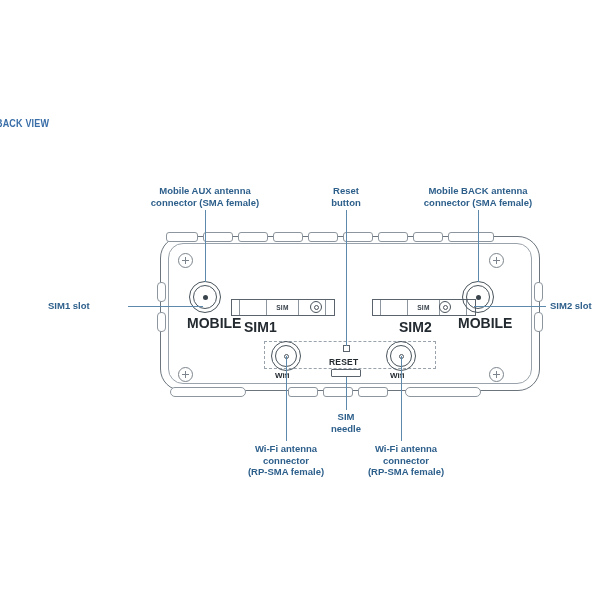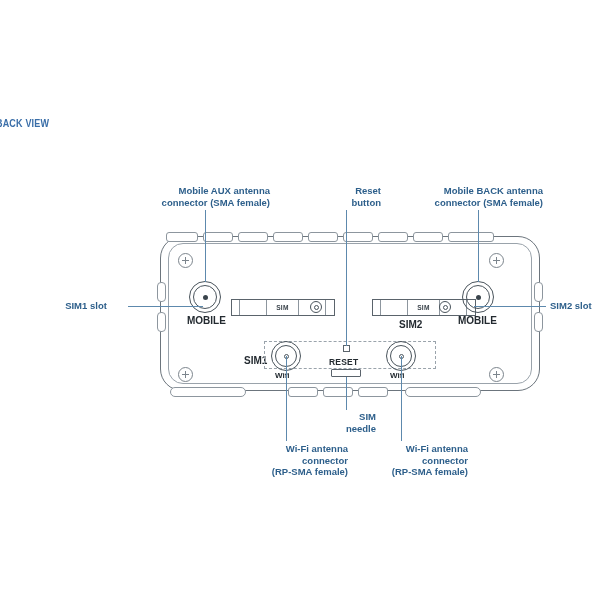--- a/index.html
+++ b/index.html
@@ -14,23 +14,23 @@
     position:absolute;left:-4px;top:117px;
     font-size:11px;font-weight:bold;letter-spacing:.2px;
     color:#3a6ea8;
     transform:scaleX(.82);transform-origin:left center;
     white-space:nowrap;
   }
 
   
   .lbl{
     position:absolute;color:#2d5f8b;font-size:9.5px;font-weight:bold;
-    line-height:11.5px;text-align:right;white-space:pre-line;
-  }
-  .lbl.left{text-align:center;}
+    line-height:11.5px;text-align:center;white-space:pre-line;
+  }
+  .lbl.left{text-align:left;}
   .lbl.right{text-align:left;}
 
   
   .ln{position:absolute;background:#5d89ad;}
   .ln.v{width:1px;}
   .ln.h{height:1px;}
 
   
   .shell{
     position:absolute;left:160px;top:236px;width:380px;height:155px;
@@ -109,21 +109,21 @@
   }
   
   .needle{
     position:absolute;width:30px;height:8px;border:1.2px solid #5a636b;
     border-radius:1px;box-sizing:border-box;background:#fff;
   }
 
   
   .dtxt{
     position:absolute;color:#232a30;font-weight:bold;
-    font-size:10px;white-space:nowrap;
+    font-size:14px;white-space:nowrap;
   }
   .dtxt.sm{font-size:8px;}
   .dtxt.rst{font-size:8.5px;letter-spacing:.2px;}
 </style>
 </head>
 <body>
 
 <div id="stage">
 
   <div class="back-view">BACK VIEW</div>
@@ -165,21 +165,21 @@
   </div>
   <div class="dtxt" style="left:187px;top:315px;">MOBILE</div>
 
   <div class="simtray" style="left:231px;top:299px;">
     <div class="cap"></div>
     <div class="seg"></div>
     <div class="mid">SIM</div>
     <div class="seg"></div>
     <div class="endcap"></div>
   </div>
-  <div class="dtxt" style="left:244px;top:319px;margin-top:36px;">SIM1</div>
+  <div class="dtxt" style="left:244px;top:319px;">SIM1</div>
 
   <div class="ring" style="left:310px;top:301px;">
     <i class="a"></i>
       <i class="b"></i>
   </div>
 
   <div class="simtray" style="left:372px;top:299px;">
     <div class="cap"></div>
     <div class="seg"></div>
     <div class="mid">SIM</div>

